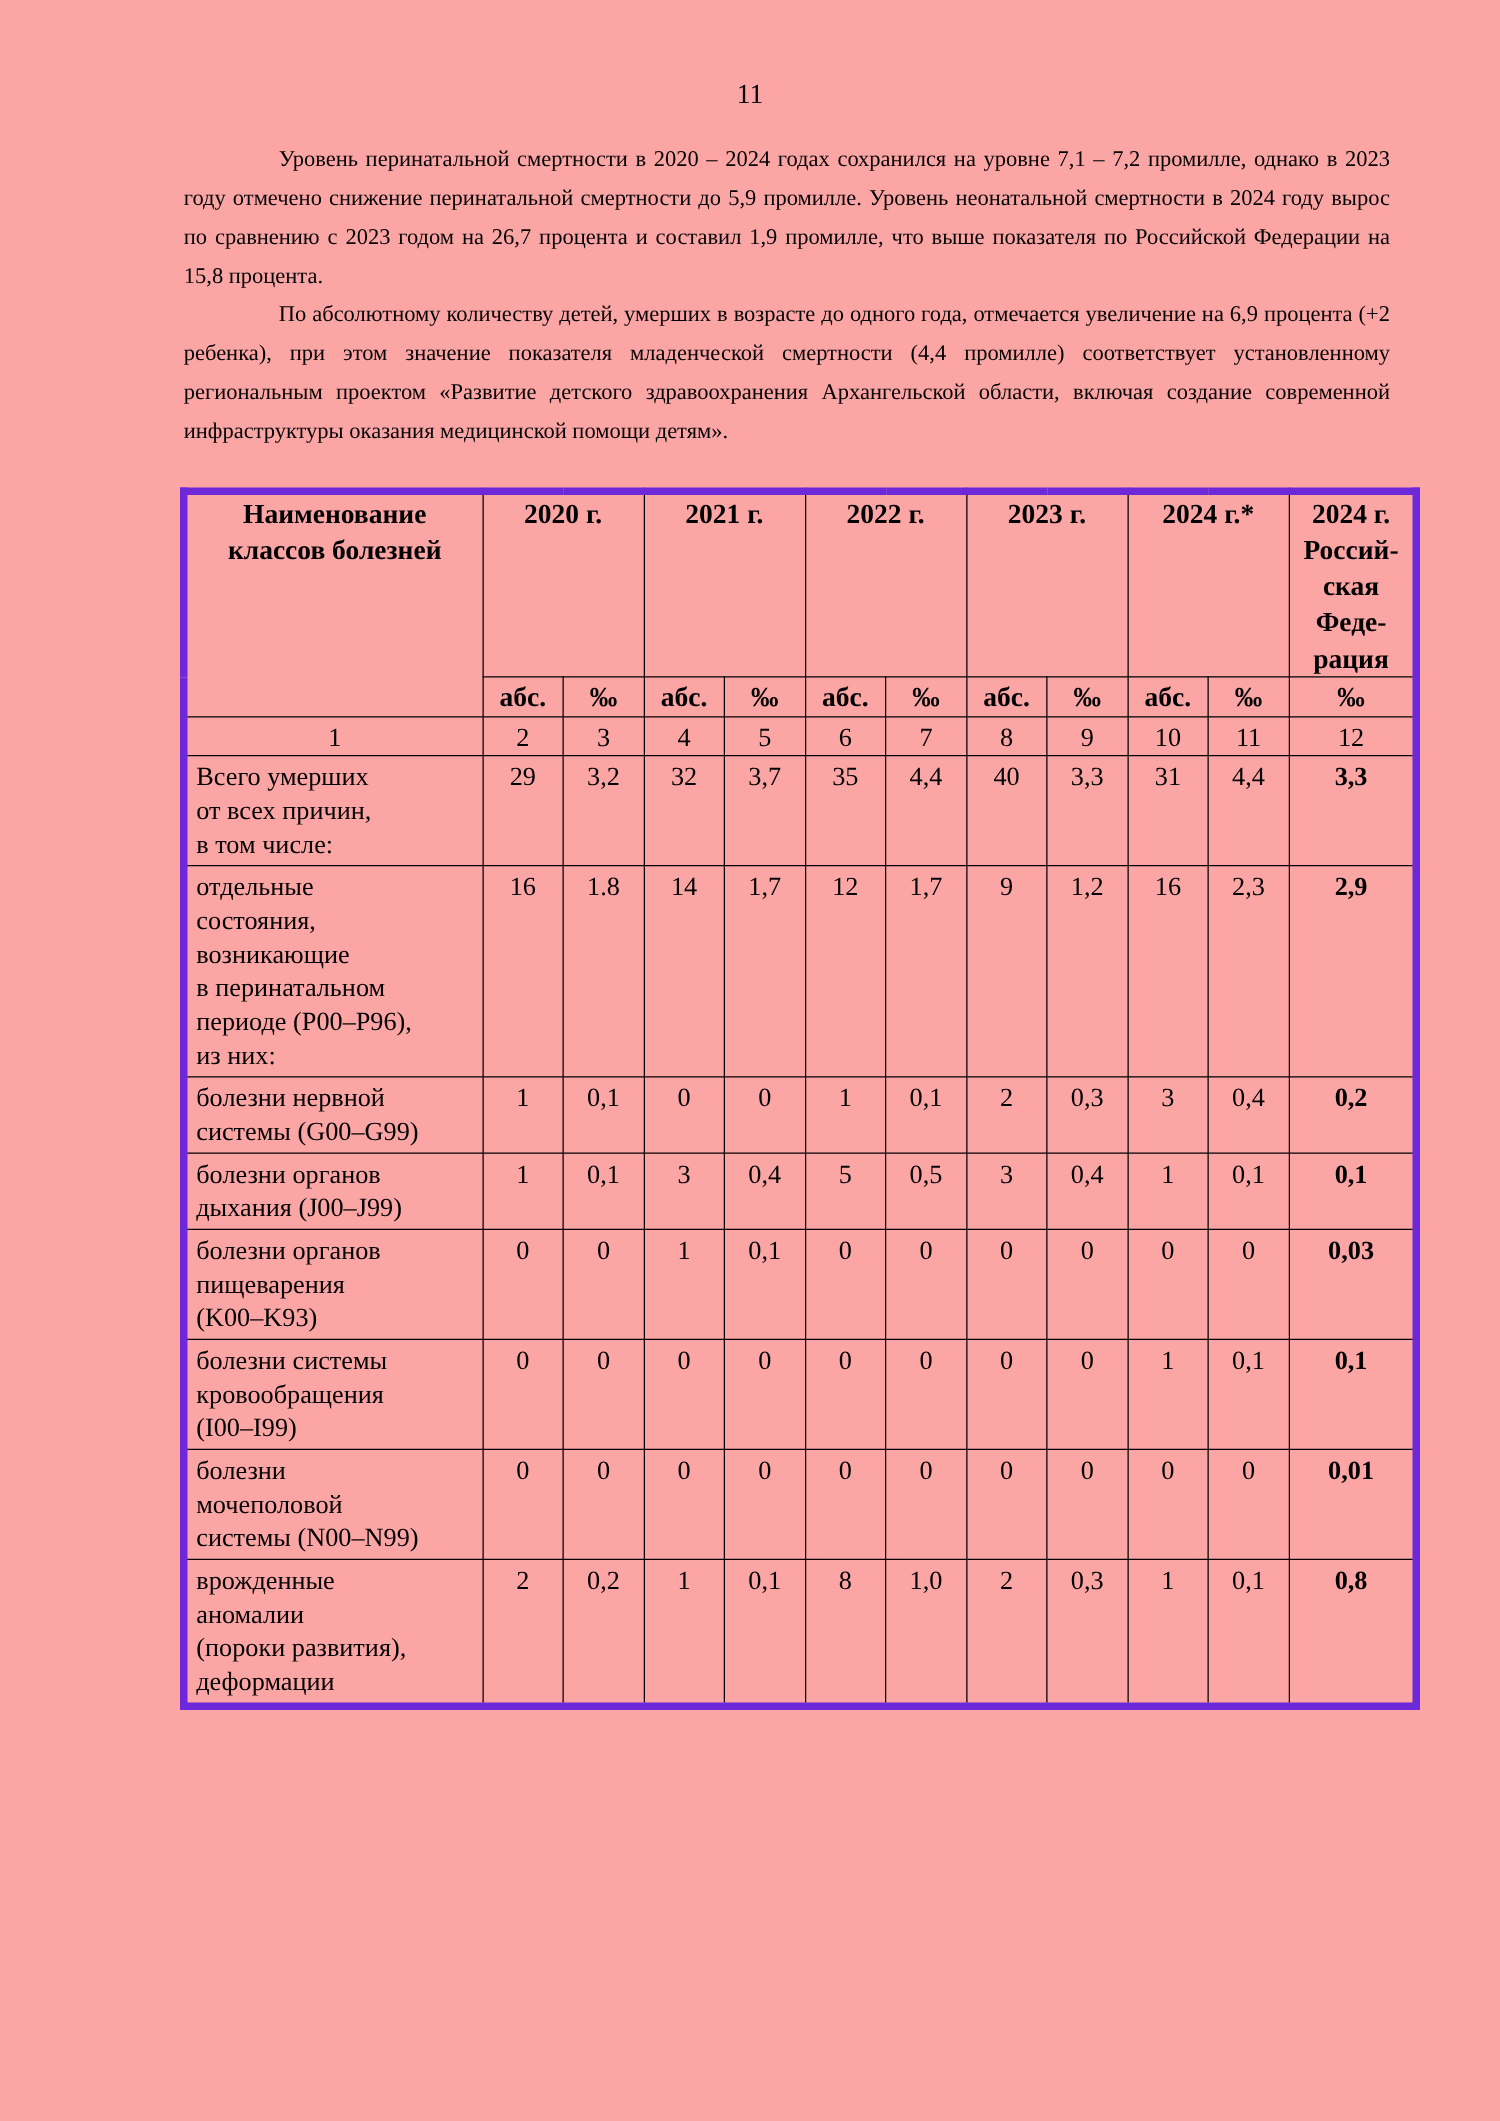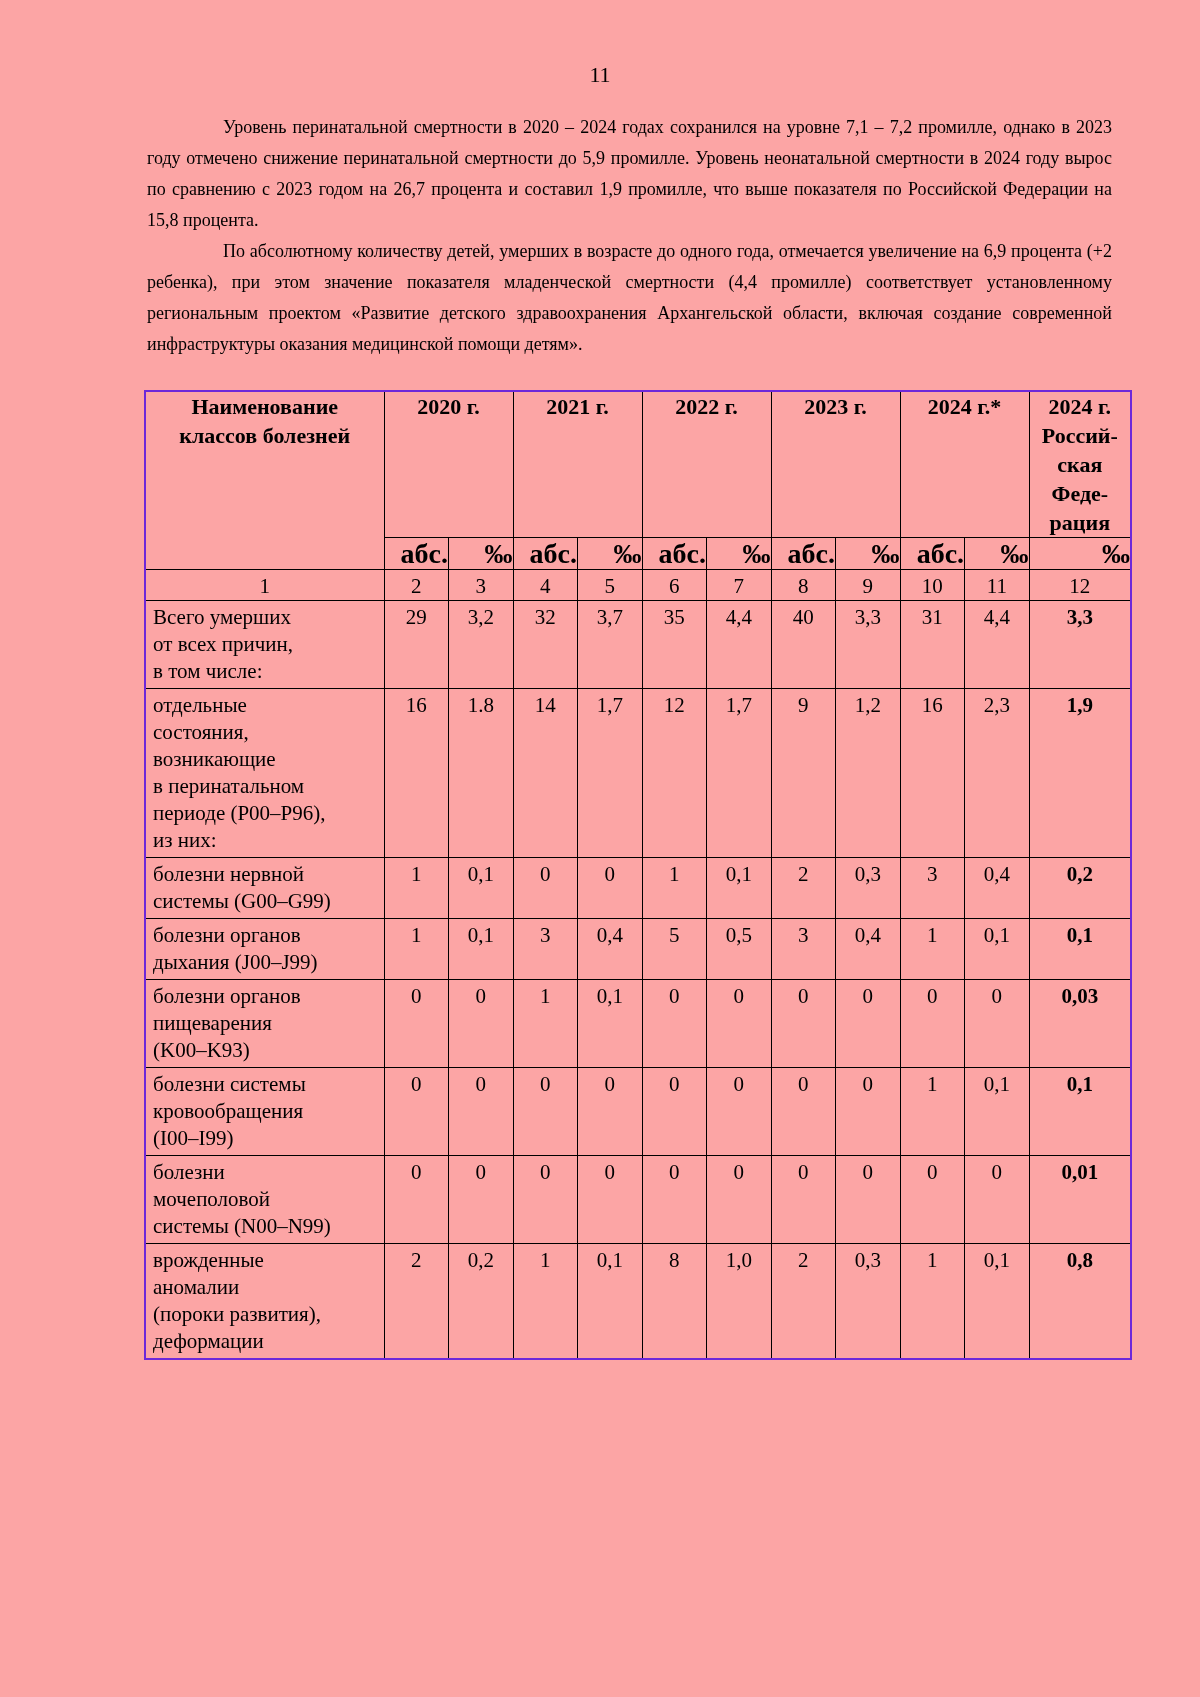--- a/index.html
+++ b/index.html
@@ -43,21 +43,21 @@
     text-align: center;
     font-weight: bold;
     font-size: 23px;
     line-height: 34px;
   }
   table.mortality {
     margin: 30px 0 0 144px;
     width: 986px;
     table-layout: fixed;
     border-collapse: collapse;
-    border: 2px solid #6d28d9;
+    border: 6px solid #6d28d9;
   }
   table.mortality th,
   table.mortality td {
     border: 1px solid #000;
     padding: 0;
   }
   thead th {
     font-weight: bold;
     vertical-align: top;
     text-align: center;
@@ -69,24 +69,23 @@
     line-height: 29px;
   }
   th.name-h, th.rf-h {
     white-space: pre-line;
   }
   th.name-h {
     border-bottom: 4px double #000;
   }
   .measure-row th {
     height: 30px;
-    font-size: 28px;
+    font-size: 22px;
     line-height: 31px;
     border-bottom: 4px double #000;
-    text-align: right;
   }
   .colnum-row td {
     height: 27px;
     font-size: 17px;
     line-height: 24px;
     text-align: center;
     vertical-align: top;
     padding-top: 3px;
   }
   tbody.data td {
@@ -206,21 +205,21 @@
           <td>16</td>
           <td>1.8</td>
           <td>14</td>
           <td>1,7</td>
           <td>12</td>
           <td>1,7</td>
           <td>9</td>
           <td>1,2</td>
           <td>16</td>
           <td>2,3</td>
-          <td class="rf">1,9</td>
+          <td class="rf">2,9</td>
         </tr>
         <tr>
           <td class="name">болезни нервной
 системы (G00–G99)</td>
           <td>1</td>
           <td>0,1</td>
           <td>0</td>
           <td>0</td>
           <td>1</td>
           <td>0,1</td>

